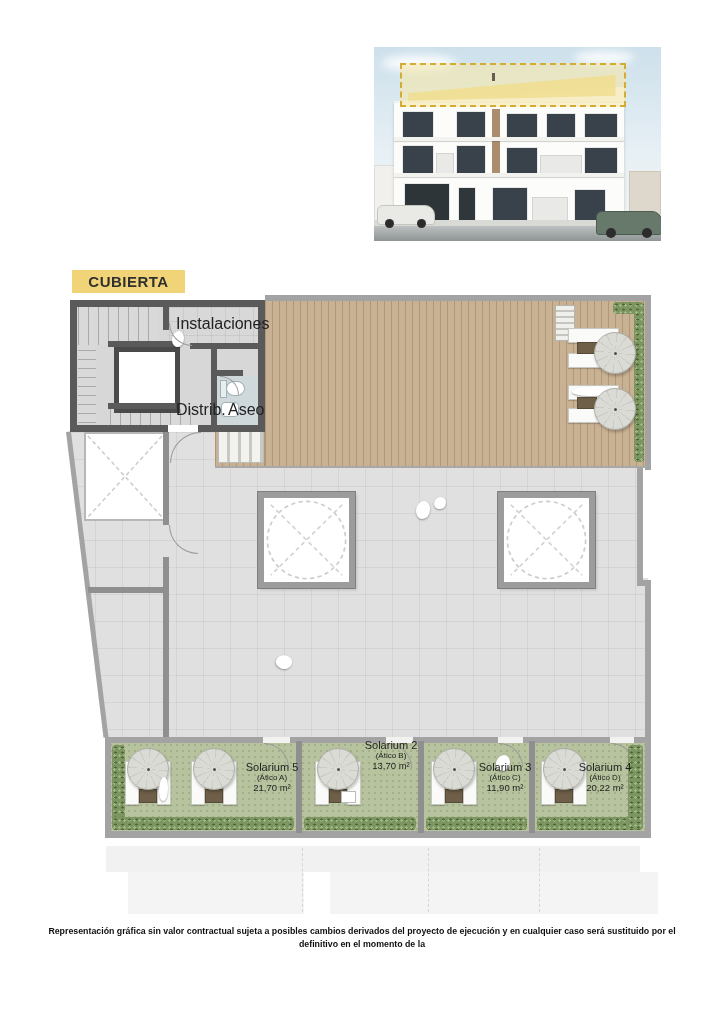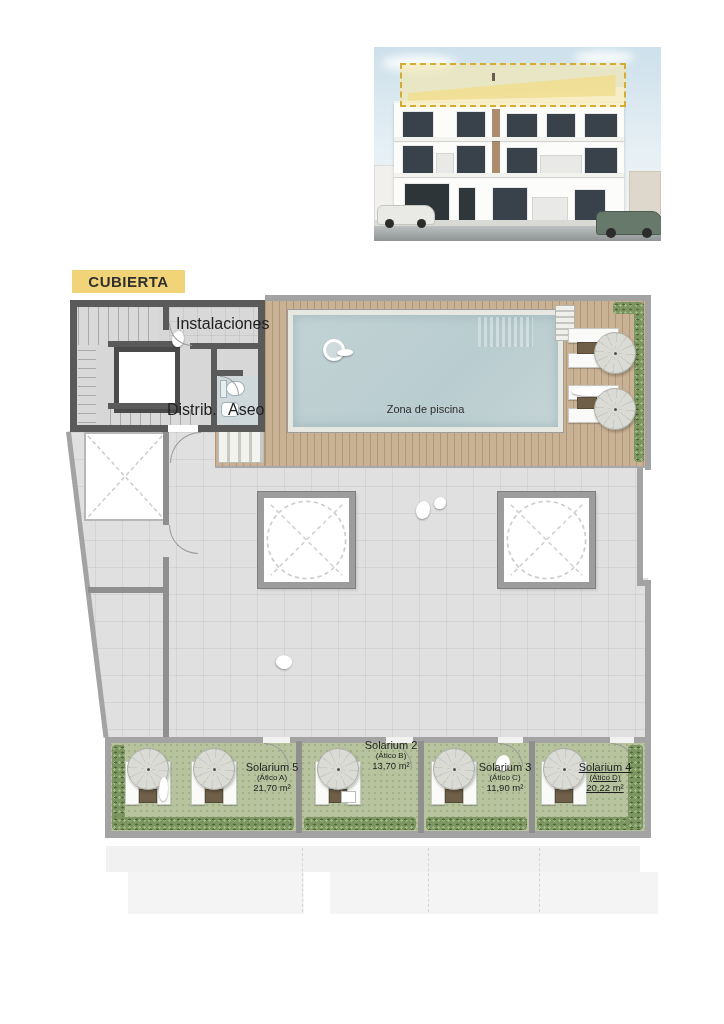--- a/index.html
+++ b/index.html
@@ -149,26 +149,20 @@
          clip-path:polygon(0px 0px,147px 0px,147px 35px,569px 35px,569px 146px,580px 146px,580px 305px,37px 305px);"></div>
 
     <div class="abs wall-l" style="left:197px;top:0;width:386px;height:6px;"></div>
     <div class="abs wall-l" style="left:577px;top:3px;width:6px;height:172px;"></div>
     <div class="abs wall-l" style="left:569px;top:172px;width:6px;height:118px;"></div>
     <div class="abs wall-l" style="left:569px;top:285px;width:14px;height:6px;"></div>
     <div class="abs wall-l" style="left:577px;top:288px;width:6px;height:255px;"></div>
     <div class="abs wall-l" style="left:-2px;top:137px;width:5px;height:308px;transform:rotate(-7deg);transform-origin:top left;"></div>
     <div class="abs" style="left:147px;top:171px;width:432px;height:2px;background:#a8a8a8;"></div>
 
-    <div class="abs pool" style="left:220px;top:15px;width:265px;height:112px;">
-      <div class="abs pool-stripes" style="left:185px;top:2px;width:55px;height:30px;opacity:.6;"></div>
-      <div class="abs fig" style="left:30px;top:24px;width:16px;height:16px;border-radius:50%;border:3px solid #fff;background:#cfdadc;"></div>
-      <div class="abs fig" style="left:44px;top:34px;width:16px;height:7px;"></div>
-      <div class="lbl pool-lbl" style="left:0;right:0;bottom:12px;text-align:center;">Zona de piscina</div>
-    </div>
 
     <div class="abs" style="left:487px;top:10px;width:18px;height:34px;background:repeating-linear-gradient(0deg,#efefec 0 4px,#c6c6c0 4px 6px);border:1px solid #b5b5b0;"></div>
 
     <div class="abs hedge" style="left:545px;top:7px;width:30px;height:12px;"></div>
     <div class="abs hedge" style="left:566px;top:7px;width:10px;height:160px;"></div>
 
     <div class="abs lounger" style="left:500px;top:33px;width:49px;height:13px;"></div>
     <div class="abs lounger" style="left:500px;top:58px;width:49px;height:13px;"></div>
     <div class="abs table" style="left:509px;top:47px;width:18px;height:10px;"></div>
     <div class="abs umbrella" style="left:526px;top:37px;width:40px;height:40px;"></div>
@@ -202,21 +196,21 @@
     <div class="abs" style="left:152px;top:85px;width:5px;height:16px;background:#e8eef0;border:1px solid #9fb0b6;"></div>
     <div class="abs wc" style="left:158px;top:86px;width:17px;height:13px;"></div>
     <div class="abs sink" style="left:153px;top:107px;width:16px;height:13px;"></div>
     <div class="abs fig" style="left:104px;top:36px;width:12px;height:16px;"></div>
 
     <div class="abs door" style="left:101px;top:28px;width:22px;height:22px;border-right:none;border-top:none;border-radius:0 0 0 100%;"></div>
     <div class="abs door" style="left:152px;top:81px;width:18px;height:18px;border-left:none;border-bottom:none;border-radius:0 100% 0 0;"></div>
     <div class="abs door" style="left:102px;top:137px;width:30px;height:30px;border-right:none;border-bottom:none;border-radius:100% 0 0 0;"></div>
 
     <div class="lbl" style="left:108px;top:23px;">Instalaciones</div>
-    <div class="lbl" style="left:99px;top:109px;">Distrib.</div>
+    <div class="lbl" style="left:108px;top:109px;">Distrib.</div>
     <div class="lbl" style="left:160px;top:109px;">Aseo</div>
 
     <div class="abs voidx" style="left:16px;top:137px;width:78px;height:85px;">
       <svg width="100%" height="100%" viewBox="0 0 78 85" preserveAspectRatio="none">
         <line x1="2" y1="2" x2="76" y2="83" stroke="#cccccc" stroke-width="1.5" stroke-dasharray="4 3"></line>
         <line x1="76" y1="2" x2="2" y2="83" stroke="#cccccc" stroke-width="1.5" stroke-dasharray="4 3"></line>
       </svg>
     </div>
 
     <div class="abs wall-m" style="left:95px;top:137px;width:6px;height:93px;"></div>
@@ -310,30 +304,31 @@
     <div class="sol-lbl" style="left:288px;top:444px;width:70px;">
       <div class="sol-name">Solarium 2</div>
       <div class="sol-unit">(Ático B)</div>
       <div class="sol-area">13,70 m²</div>
     </div>
     <div class="sol-lbl" style="left:402px;top:466px;width:70px;">
       <div class="sol-name">Solarium 3</div>
       <div class="sol-unit">(Ático C)</div>
       <div class="sol-area">11,90 m²</div>
     </div>
-    <div class="sol-lbl" style="left:504px;top:466px;width:66px;text-decoration:underline;">
+    <div class="sol-lbl" style="left:504px;top:466px;width:66px;">
       <div class="sol-name">Solarium 4</div>
       <div class="sol-unit">(Ático D)</div>
       <div class="sol-area">20,22 m²</div>
     </div>
   </div>
 
   <div class="abs ghost" style="left:106px;top:846px;width:534px;height:26px;"></div>
   <div class="abs ghost2" style="left:128px;top:872px;width:176px;height:42px;"></div>
   <div class="abs ghost2" style="left:330px;top:872px;width:328px;height:42px;"></div>
   <div class="abs gdash" style="left:302px;top:848px;width:1px;height:64px;"></div>
   <div class="abs gdash" style="left:428px;top:848px;width:1px;height:64px;"></div>
   <div class="abs gdash" style="left:539px;top:848px;width:1px;height:64px;"></div>
 
   <div class="abs footer">
+    <div>Representación gráfica sin valor contractual sujeta a posibles cambios derivados del proyecto de ejecución y en cualquier caso será sustituido por el definitivo en el momento de la</div>
   </div>
 
 </div>
 
 </body></html>

